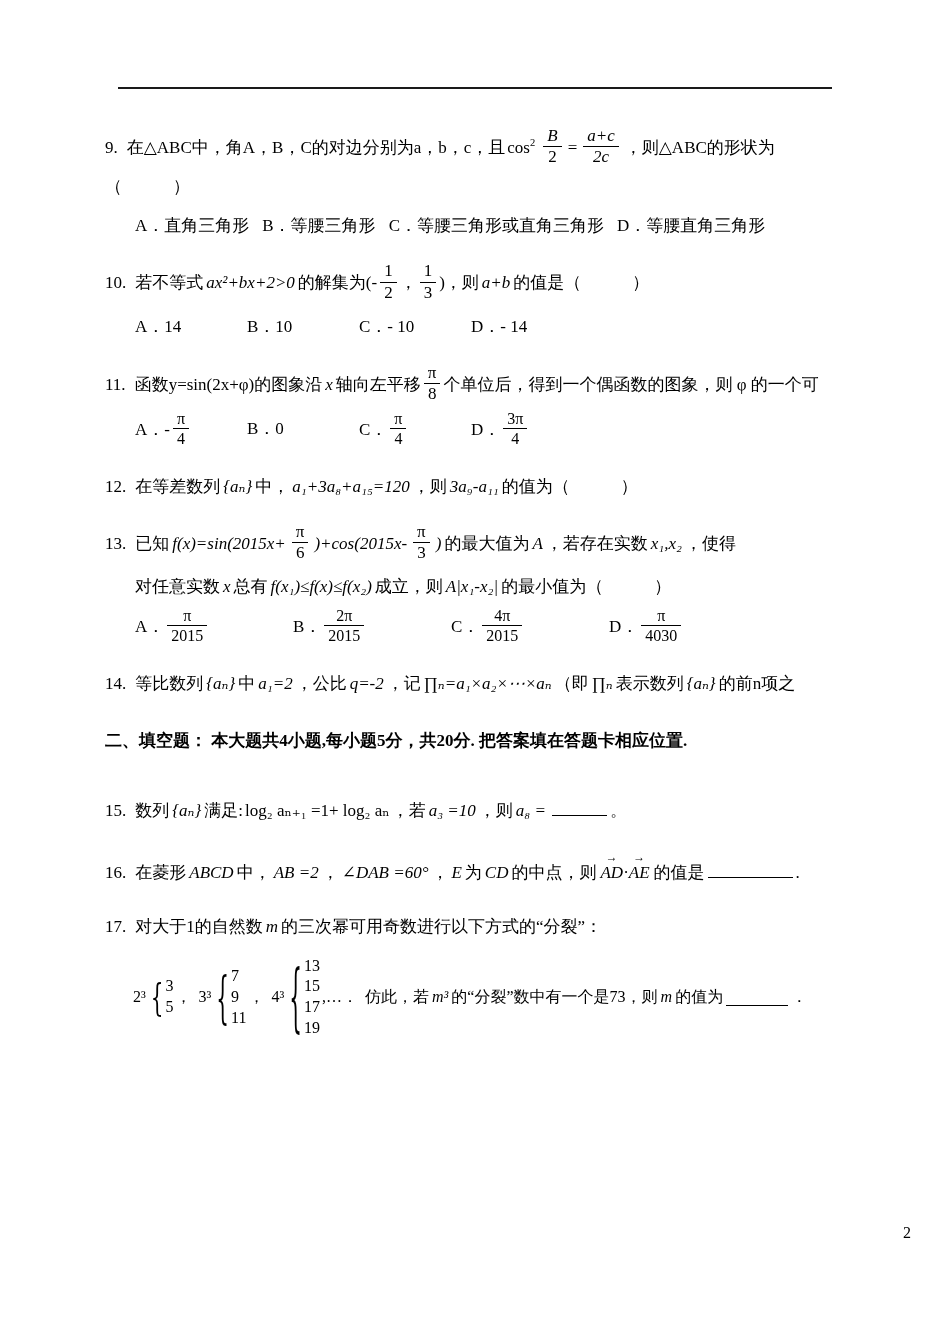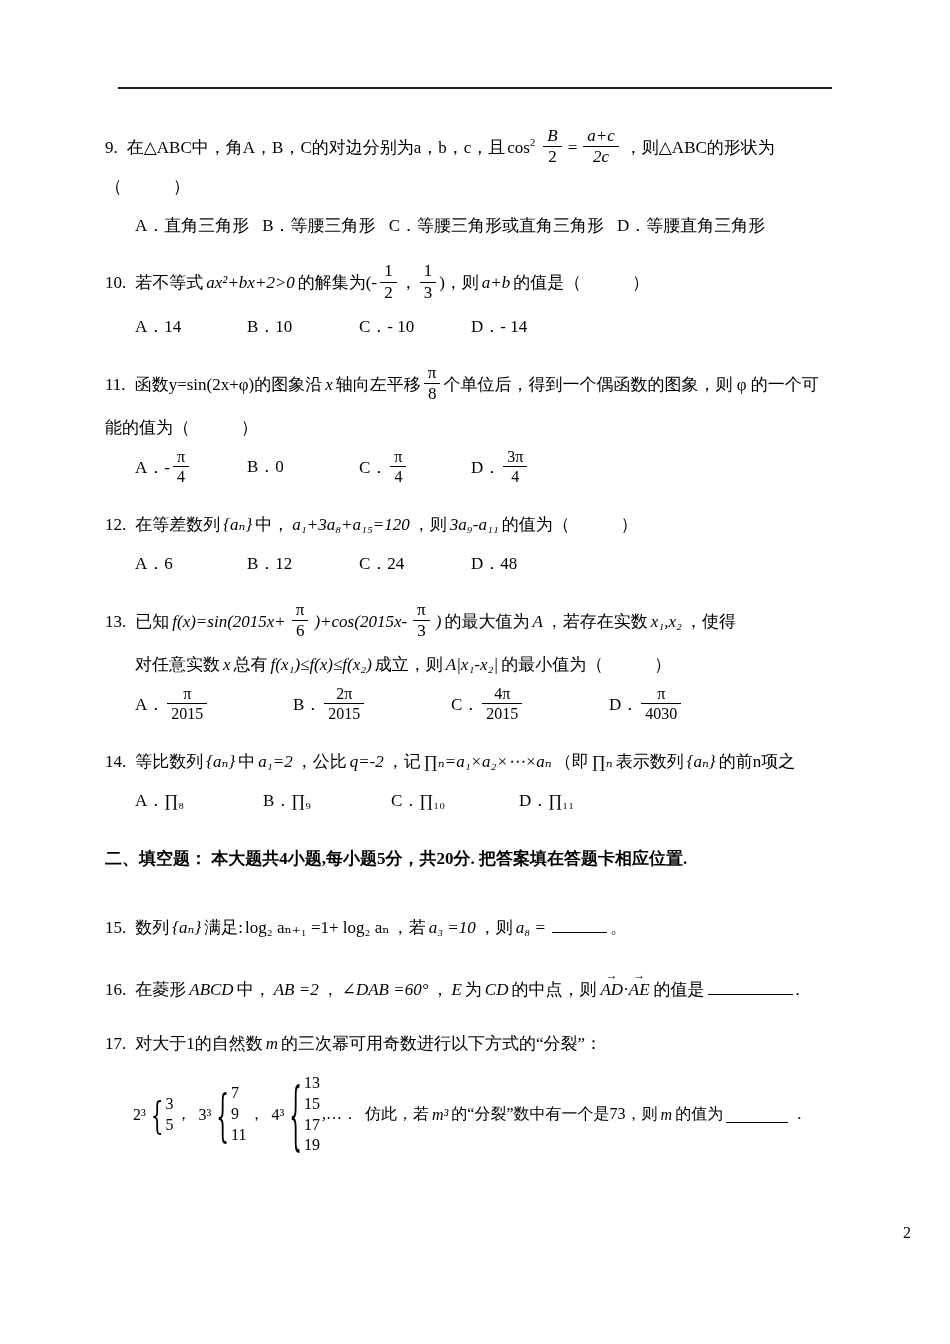--- a/index.html
+++ b/index.html
@@ -67,55 +67,46 @@
     </p>
     <p class="opts">
       <span class="opt">A．14</span><span class="opt">B．10</span><span class="opt">C．- 10</span><span class="opt">D．- 14</span>
     </p>
   </section>
 
   <section class="q">
     <p class="stem">
       <span class="qnum">11.</span><span>函数</span><span>y=sin(2x+φ)</span><span>的图象沿</span><span class="math">x</span><span>轴向左平移</span><span class="frac"><span class="num">π</span><span class="den">8</span></span><span>个单位后，得到一个偶函数的图象，则 φ 的一个可</span>
     </p>
-    <p class="stem2">
-      <span>能的值为（　　　）</span>
-    </p>
     <p class="opts">
       <span class="opt"><span>A．-</span><span class="frac"><span class="num">π</span><span class="den">4</span></span></span><span class="opt">B．0</span><span class="opt"><span>C．</span><span class="frac"><span class="num">π</span><span class="den">4</span></span></span><span class="opt"><span>D．</span><span class="frac"><span class="num">3π</span><span class="den">4</span></span></span>
     </p>
   </section>
 
   <section class="q">
     <p class="stem">
       <span class="qnum">12.</span><span>在等差数列</span><span class="math">{aₙ}</span><span>中，</span><span class="math">a₁+3a₈+a₁₅=120</span><span>，则</span><span class="math">3a₉-a₁₁</span><span>的值为（　　　）</span>
-    </p>
-    <p class="opts">
-      <span class="opt">A．6</span><span class="opt">B．12</span><span class="opt">C．24</span><span class="opt">D．48</span>
     </p>
   </section>
 
   <section class="q">
     <p class="stem">
       <span class="qnum">13.</span><span>已知</span><span class="math">f(x)=sin(2015x+</span><span class="frac"><span class="num">π</span><span class="den">6</span></span><span class="math">)+cos(2015x-</span><span class="frac"><span class="num">π</span><span class="den">3</span></span><span class="math">)</span><span>的最大值为</span><span class="math">A</span><span>，若存在实数</span><span class="math">x₁,x₂</span><span>，使得</span>
     </p>
     <p class="stem2 indent">
       <span>对任意实数</span><span class="math">x</span><span>总有</span><span class="math">f(x₁)≤f(x)≤f(x₂)</span><span>成立，则</span><span class="math">A|x₁-x₂|</span><span>的最小值为（　　　）</span>
     </p>
     <p class="opts">
       <span class="opt w150"><span>A．</span><span class="frac"><span class="num">π</span><span class="den">2015</span></span></span><span class="opt w150"><span>B．</span><span class="frac"><span class="num">2π</span><span class="den">2015</span></span></span><span class="opt w150"><span>C．</span><span class="frac"><span class="num">4π</span><span class="den">2015</span></span></span><span class="opt w150"><span>D．</span><span class="frac"><span class="num">π</span><span class="den">4030</span></span></span>
     </p>
   </section>
 
   <section class="q">
     <p class="stem">
       <span class="qnum">14.</span><span>等比数列</span><span class="math">{aₙ}</span><span>中</span><span class="math">a₁=2</span><span>，公比</span><span class="math">q=-2</span><span>，记</span><span class="math">∏ₙ=a₁×a₂×⋯×aₙ</span><span>（即</span><span class="math">∏ₙ</span><span>表示数列</span><span class="math">{aₙ}</span><span>的前n项之</span>
-    </p>
-    <p class="opts">
-      <span class="opt w125">A．∏₈</span><span class="opt w125">B．∏₉</span><span class="opt w125">C．∏₁₀</span><span class="opt w125">D．∏₁₁</span>
     </p>
   </section>
 
   <p class="section-title">二、填空题： 本大题共4小题,每小题5分，共20分. 把答案填在答题卡相应位置.</p>
 
   <section class="q">
     <p class="stem">
       <span class="qnum">15.</span><span>数列</span><span class="math">{aₙ}</span><span>满足:</span><span class="mathr">log₂ aₙ₊₁ =1+ log₂ aₙ</span><span>，若</span><span class="math">a₃ =10</span><span>，则</span><span class="math">a₈ =</span><span class="blank blank-55"></span><span>。</span>
     </p>
   </section>

